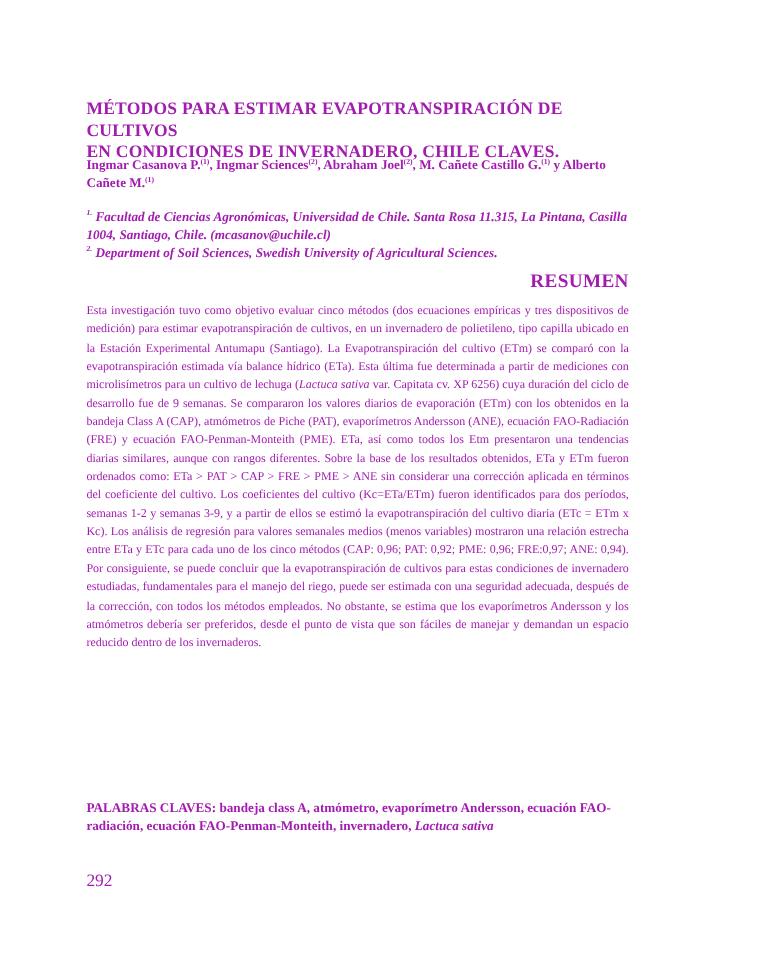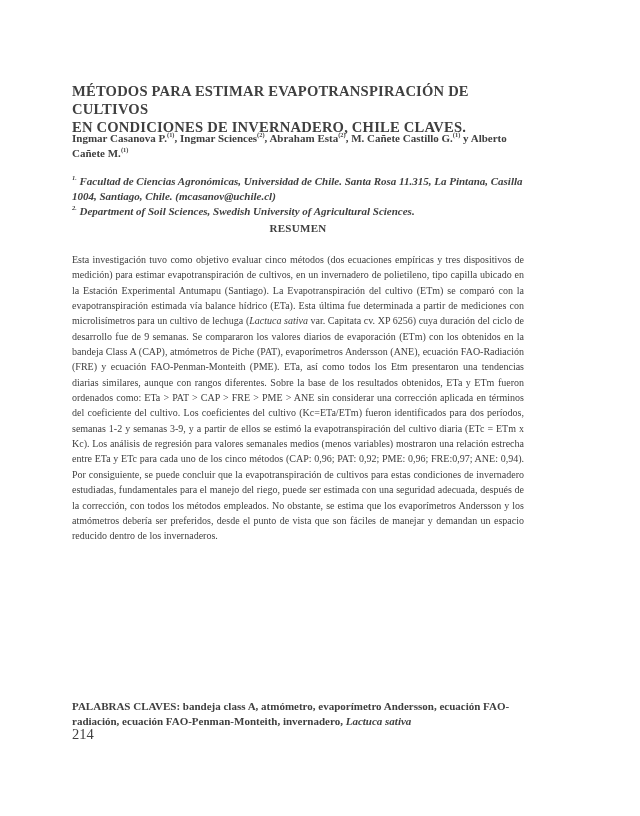--- a/index.html
+++ b/index.html
@@ -7,21 +7,21 @@
     padding: 0;
     background: #e8e8e8;
   }
   .page {
     position: relative;
     width: 640px;
     height: 816px;
     margin: 0 auto;
     background: #ffffff;
     font-family: "Liberation Serif", serif;
-    color: #404040;
+    color: #a21caf;
     overflow: hidden;
   }
   .block {
     position: absolute;
     left: 72px;
     width: 452px;
   }
   .paper-title {
     top: 72px;
     font-size: 14.6px;
@@ -44,33 +44,33 @@
     line-height: 15px;
   }
   .affiliation { display: block; }
   sup {
     font-size: 0.58em;
     line-height: 0;
     vertical-align: super;
   }
   .section-heading {
     top: 213px;
-    text-align: center;
-    font-size: 11px;
+    text-align: right;
+    font-size: 16px;
     font-weight: bold;
     letter-spacing: 0.3px;
   }
   .abstract {
     top: 242px;
     font-size: 10px;
     line-height: 15.35px;
     text-align: justify;
   }
   .keywords {
-    top: 688px;
+    top: 656px;
     font-size: 11px;
     font-weight: bold;
     line-height: 14.5px;
     text-align: left;
   }
   .page-number {
     top: 725px;
     font-size: 14.5px;
     line-height: 18px;
   }
@@ -79,28 +79,28 @@
 </head>
 <body>
 
 <div class="page">
 
   <h1 class="block paper-title">
     <span class="line">MÉTODOS PARA ESTIMAR EVAPOTRANSPIRACIÓN DE CULTIVOS</span>
     <span class="line">EN CONDICIONES DE INVERNADERO, CHILE CLAVES.</span>
   </h1>
 
-  <p class="block authors"><span>Ingmar Casanova P.</span><sup>(1)</sup><span>, Ingmar Sciences</span><sup>(2)</sup><span>, Abraham Esta</span><sup>(2)</sup><span>, M. Cañete Castillo G.</span><sup>(1)</sup><span> y Alberto Cañete M.</span><sup>(1)</sup></p>
+  <p class="block authors"><span>Ingmar Casanova P.</span><sup>(1)</sup><span>, Ingmar Sciences</span><sup>(2)</sup><span>, Abraham Joel</span><sup>(2)</sup><span>, M. Cañete Castillo G.</span><sup>(1)</sup><span> y Alberto Cañete M.</span><sup>(1)</sup></p>
 
   <p class="block affiliations">
     <span class="affiliation"><sup>1.</sup><span> Facultad de Ciencias Agronómicas, Universidad de Chile. Santa Rosa 11.315, La Pintana, Casilla 1004, Santiago, Chile. (mcasanov@uchile.cl)</span></span>
     <span class="affiliation"><sup>2.</sup><span> Department of Soil Sciences, Swedish University of Agricultural Sciences.</span></span>
   </p>
 
   <h2 class="block section-heading">RESUMEN</h2>
 
   <p class="block abstract"><span>Esta investigación tuvo como objetivo evaluar cinco métodos (dos ecuaciones empíricas y tres dispositivos de medición) para estimar evapotranspiración de cultivos, en un invernadero de polietileno, tipo capilla ubicado en la Estación Experimental Antumapu (Santiago). La Evapotranspiración del cultivo (ETm) se comparó con la evapotranspiración estimada vía balance hídrico (ETa). Esta última fue determinada a partir de mediciones con microlisímetros para un cultivo de lechuga (</span><span class="italic">Lactuca sativa</span><span> var. Capitata cv. XP 6256) cuya duración del ciclo de desarrollo fue de 9 semanas. Se compararon los valores diarios de evaporación (ETm) con los obtenidos en la bandeja Class A (CAP), atmómetros de Piche (PAT), evaporímetros Andersson (ANE), ecuación FAO-Radiación (FRE) y ecuación FAO-Penman-Monteith (PME). ETa, así como todos los Etm presentaron una tendencias diarias similares, aunque con rangos diferentes. Sobre la base de los resultados obtenidos, ETa y ETm fueron ordenados como: ETa &gt; PAT &gt; CAP &gt; FRE &gt; PME &gt; ANE sin considerar una corrección aplicada en términos del coeficiente del cultivo. Los coeficientes del cultivo (Kc=ETa/ETm) fueron identificados para dos períodos, semanas 1-2 y semanas 3-9, y a partir de ellos se estimó la evapotranspiración del cultivo diaria (ETc = ETm x Kc). Los análisis de regresión para valores semanales medios (menos variables) mostraron una relación estrecha entre ETa y ETc para cada uno de los cinco métodos (CAP: 0,96; PAT: 0,92; PME: 0,96; FRE:0,97; ANE: 0,94). Por consiguiente, se puede concluir que la evapotranspiración de cultivos para estas condiciones de invernadero estudiadas, fundamentales para el manejo del riego, puede ser estimada con una seguridad adecuada, después de la corrección, con todos los métodos empleados. No obstante, se estima que los evaporímetros Andersson y los atmómetros debería ser preferidos, desde el punto de vista que son fáciles de manejar y demandan un espacio reducido dentro de los invernaderos.</span></p>
 
   <p class="block keywords"><span>PALABRAS CLAVES: bandeja class A, atmómetro, evaporímetro Andersson, ecuación FAO-radiación, ecuación FAO-Penman-Monteith, invernadero, </span><span class="italic">Lactuca sativa</span></p>
 
-  <div class="block page-number">214</div>
+  <div class="block page-number">292</div>
 
 </div>
 
 </body></html>

